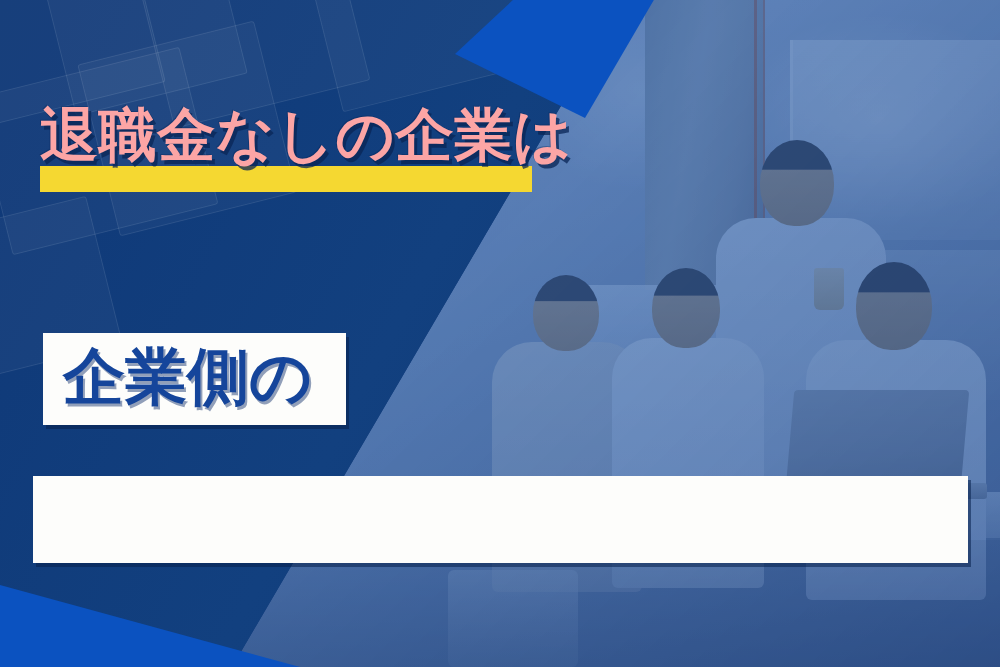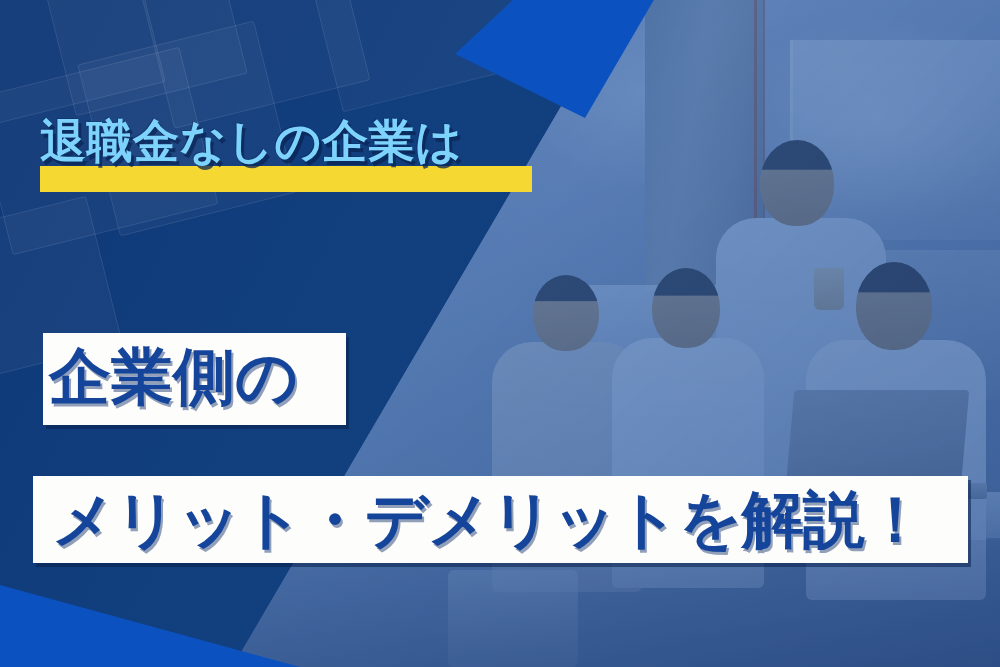--- a/index.html
+++ b/index.html
@@ -172,25 +172,24 @@
     position: absolute;
     inset: 0;
   }
   .line {
     position: absolute;
     white-space: nowrap;
     font-weight: 700;
     letter-spacing: .01em;
   }
   .line-white {
-    color: #7dd3fc;
-    font-size: 46px;
+    color: #fca5a5;
+    font-size: 58px;
     line-height: 1;
     text-shadow: 3px 4px 0 rgba(10,38,86,.75), -1px -1px 0 rgba(10,38,86,.35);
-    margin-top: 12px;
   }
   #line1 { left: 40px; top: 106px; }
   #line2 { left: 40px; top: 212px; }
 
   .hl-bar {
     position: absolute;
     left: 40px;
     top: 166px;
     width: 492px;
     height: 26px;
@@ -209,21 +208,21 @@
 
   .line-blue {
     position: absolute;
     color: #15459b;
     font-weight: 700;
     font-size: 62px;
     line-height: 1;
     white-space: nowrap;
     text-shadow: 2px 3px 0 rgba(14,45,105,.45);
   }
-  #line3 { left: 49px; top: 346px; }
+  #line3 { left: 63px; top: 346px; }
   #line4 { left: 52px; top: 489px; letter-spacing: -.01em; }
 </style>
 </head>
 <body>
 
 <div id="banner">
 
   <div class="photo-layer">
     <div class="photo"></div>
     <div class="ph-cabinet"></div>
@@ -275,16 +274,15 @@
 
     <div class="hl-bar"></div>
 
     <div id="line1" class="line line-white">退職金なしの企業は</div>
 
 
     <div id="box3" class="box"></div>
     <div id="line3" class="line-blue">企業側の</div>
 
     <div id="box4" class="box"></div>
-    <div id="line4" class="line-blue">メリット・デメリットを解説！</div>
   </div>
 
 </div>
 
 </body></html>

